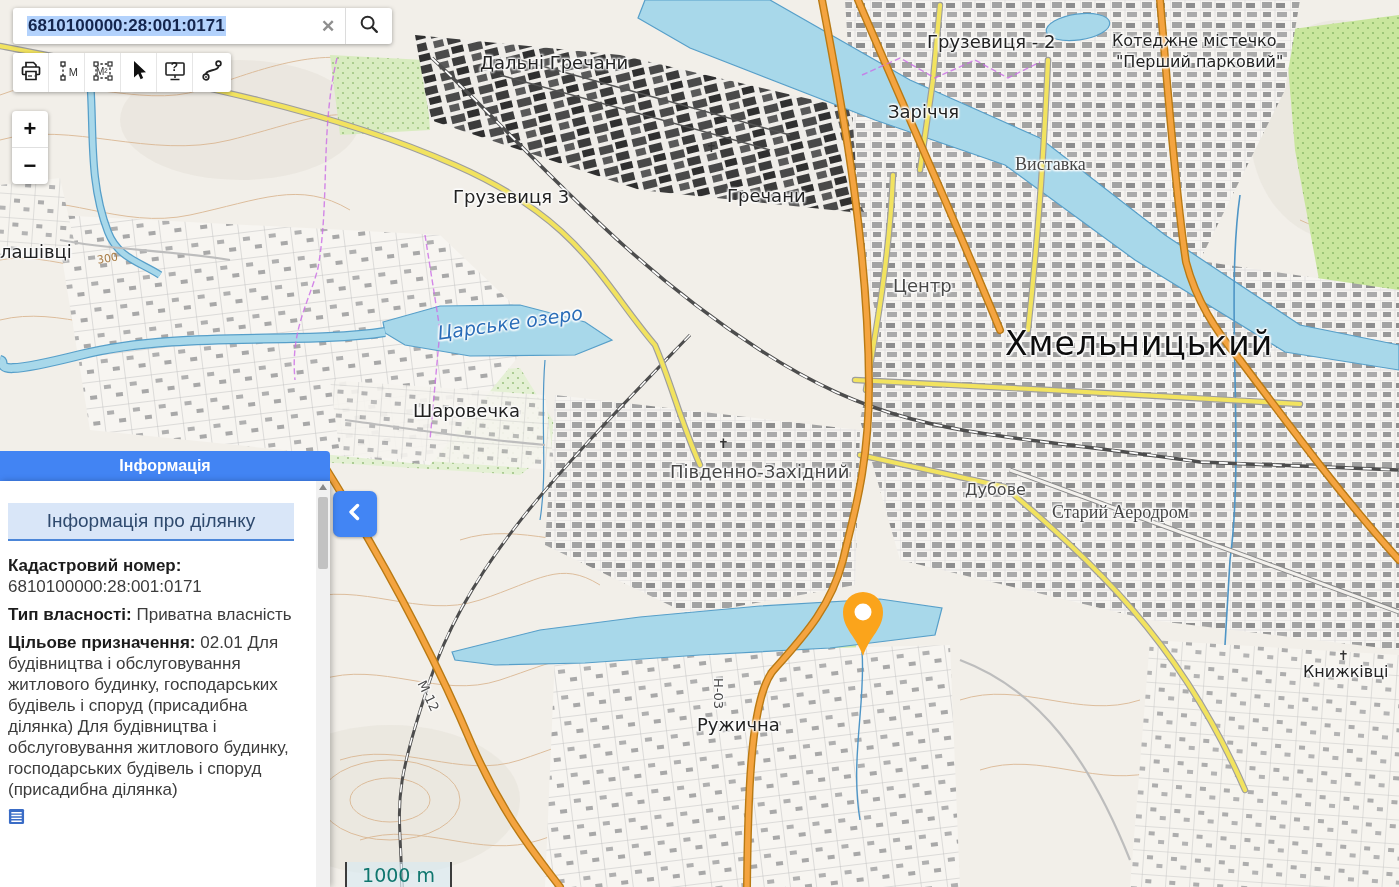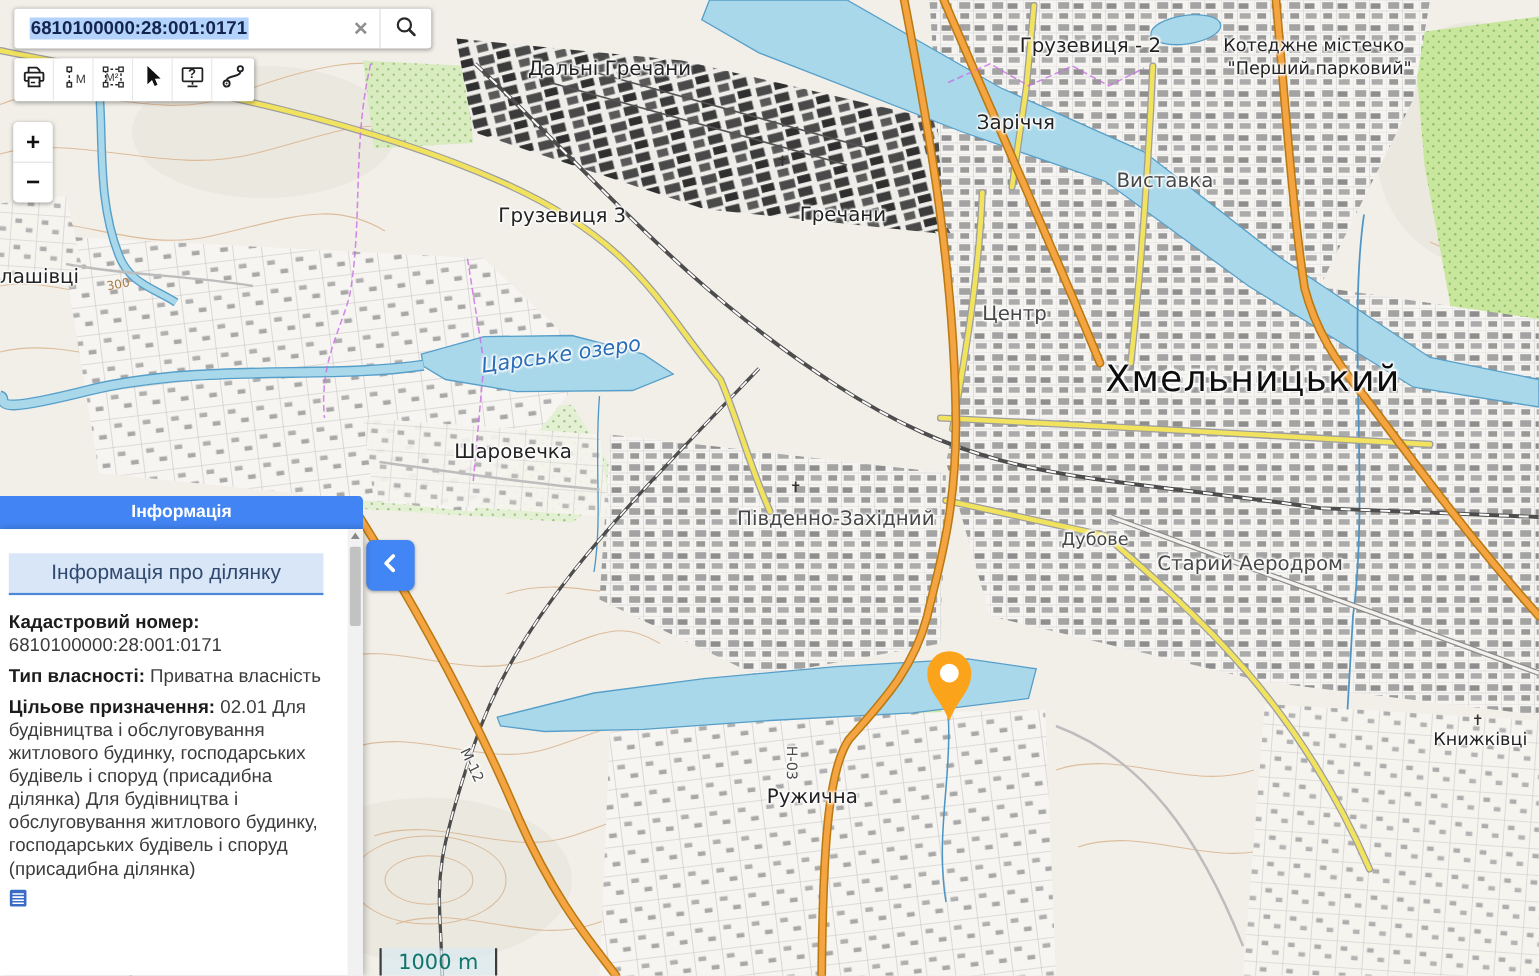--- a/index.html
+++ b/index.html
@@ -244,31 +244,31 @@
     <path d="M862,75 L900,58 L935,78 L975,60 L1008,78 L1040,62"></path>
     <path d="M425,235 L440,330 L430,440"></path>
   </g>
 </svg>
 
 <div class="mlabel" style="left:480px;top:52px;">Дальні Гречани</div>
 <div class="mlabel" style="left:927px;top:31px;">Грузевиця - 2</div>
 <div class="mlabel small" style="left:1112px;top:31px;">Котеджне містечко</div>
 <div class="mlabel small" style="left:1116px;top:52px;">"Перший парковий"</div>
 <div class="mlabel" style="left:888px;top:101px;">Заріччя</div>
-<div class="mlabel district" style="left:1015px;top:154px;">Виставка</div>
+<div class="mlabel district" style="left:1015px;top:154px;font-family:Liberation Serif, serif;">Виставка</div>
 <div class="mlabel" style="left:453px;top:186px;">Грузевиця 3</div>
 <div class="mlabel" style="left:727px;top:185px;">Гречани</div>
 <div class="mlabel" style="left:0px;top:241px;">лашівці</div>
 <div class="mlabel district" style="left:893px;top:275px;">Центр</div>
 <div class="mlabel city" style="left:1005px;top:324px;">Хмельницький</div>
 <div class="mlabel water-lbl" style="left:436px;top:322px;transform:rotate(-8deg);">Царське озеро</div>
 <div class="mlabel" style="left:413px;top:400px;">Шаровечка</div>
 <div class="mlabel district" style="left:670px;top:461px;">Південно-Західний</div>
 <div class="mlabel district small" style="left:965px;top:480px;">Дубове</div>
-<div class="mlabel district" style="left:1052px;top:502px;">Старий Аеродром</div>
+<div class="mlabel district" style="left:1052px;top:502px;font-family:Liberation Serif, serif;">Старий Аеродром</div>
 <div class="mlabel" style="left:697px;top:714px;">Ружична</div>
 <div class="mlabel small" style="left:1303px;top:662px;">Книжківці</div>
 <div class="mlabel roadlbl" style="left:428px;top:678px;transform:rotate(64deg);">М-12</div>
 <div class="mlabel roadlbl" style="left:726px;top:678px;transform:rotate(90deg);">Н-03</div>
 <div class="mlabel contour-lbl" style="left:96px;top:254px;transform:rotate(-10deg);">300</div>
 <div class="mlabel contour-lbl" style="left:22px;top:140px;transform:rotate(-80deg);">360</div>
 <div class="mlabel cross" style="left:706px;top:140px;">✝</div>
 <div class="mlabel cross" style="left:718px;top:436px;">✝</div>
 <div class="mlabel cross" style="left:1338px;top:648px;">✝</div>
 

